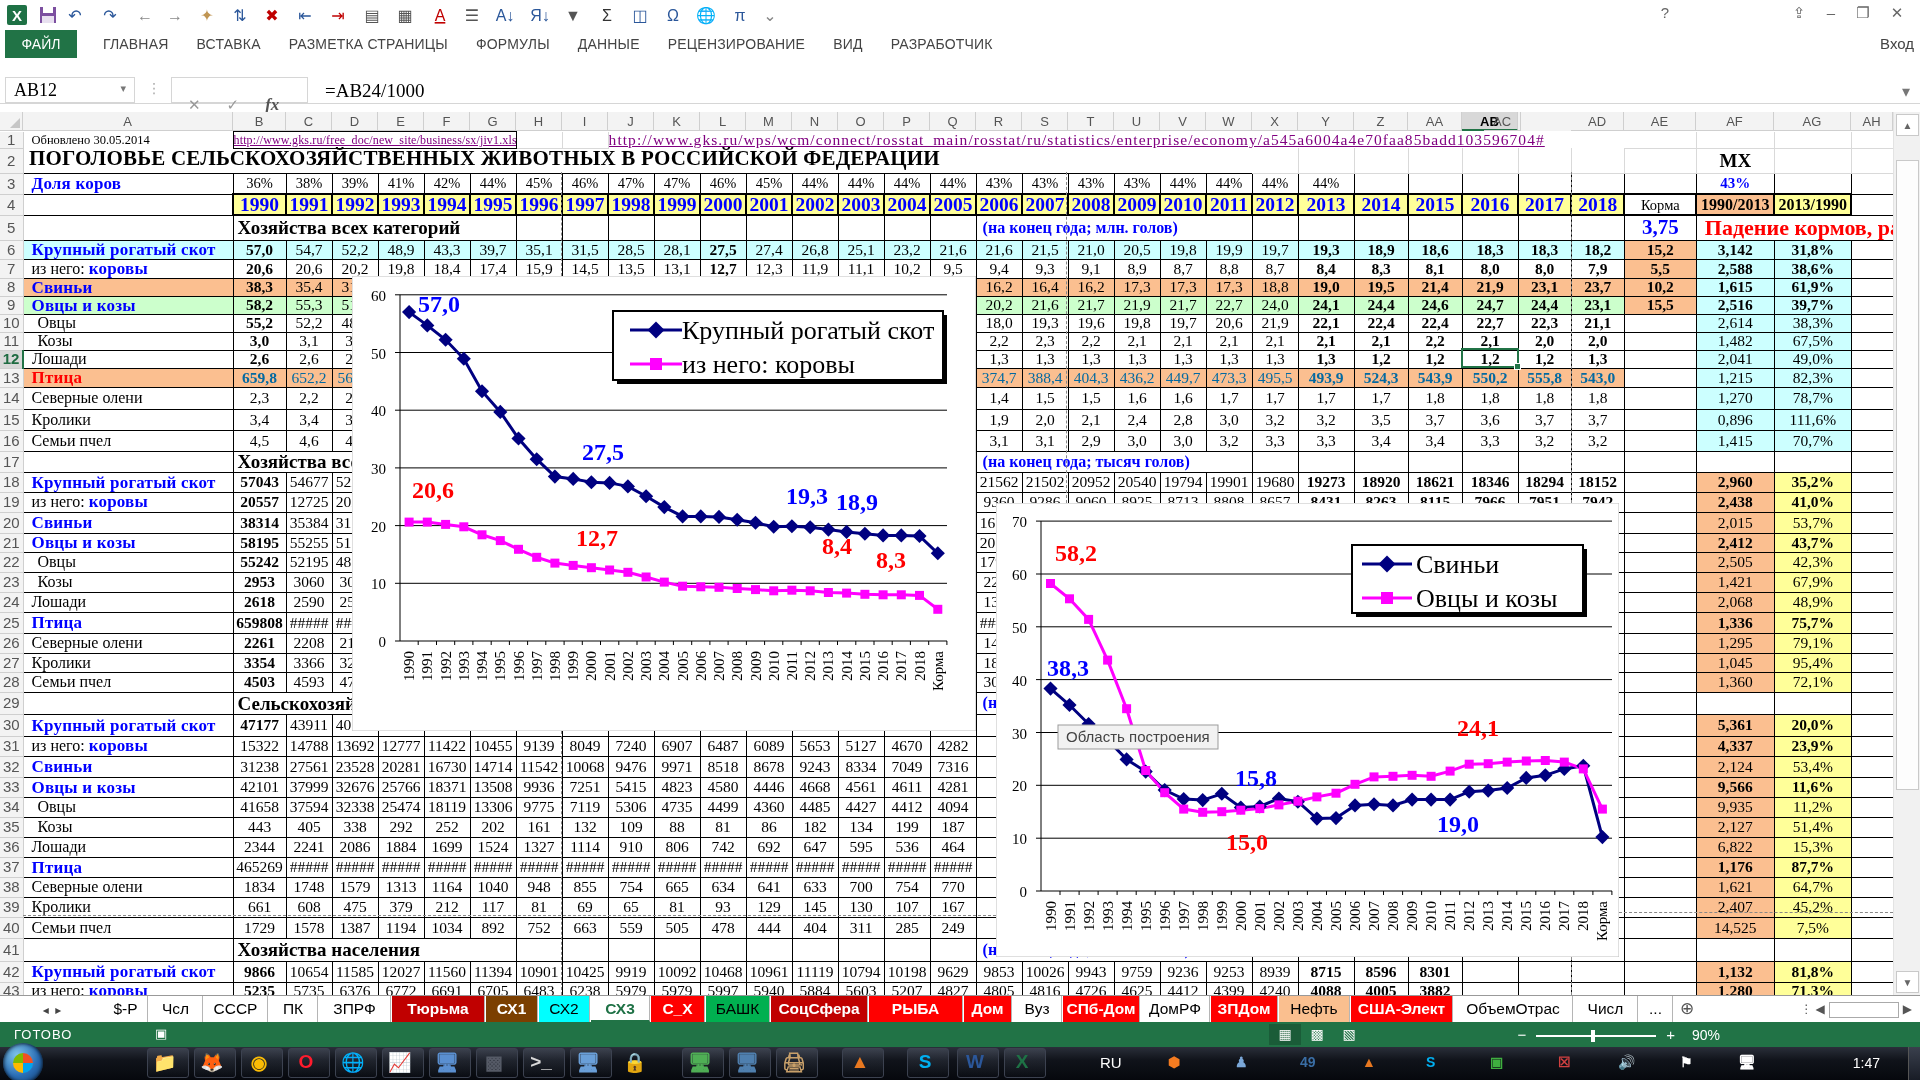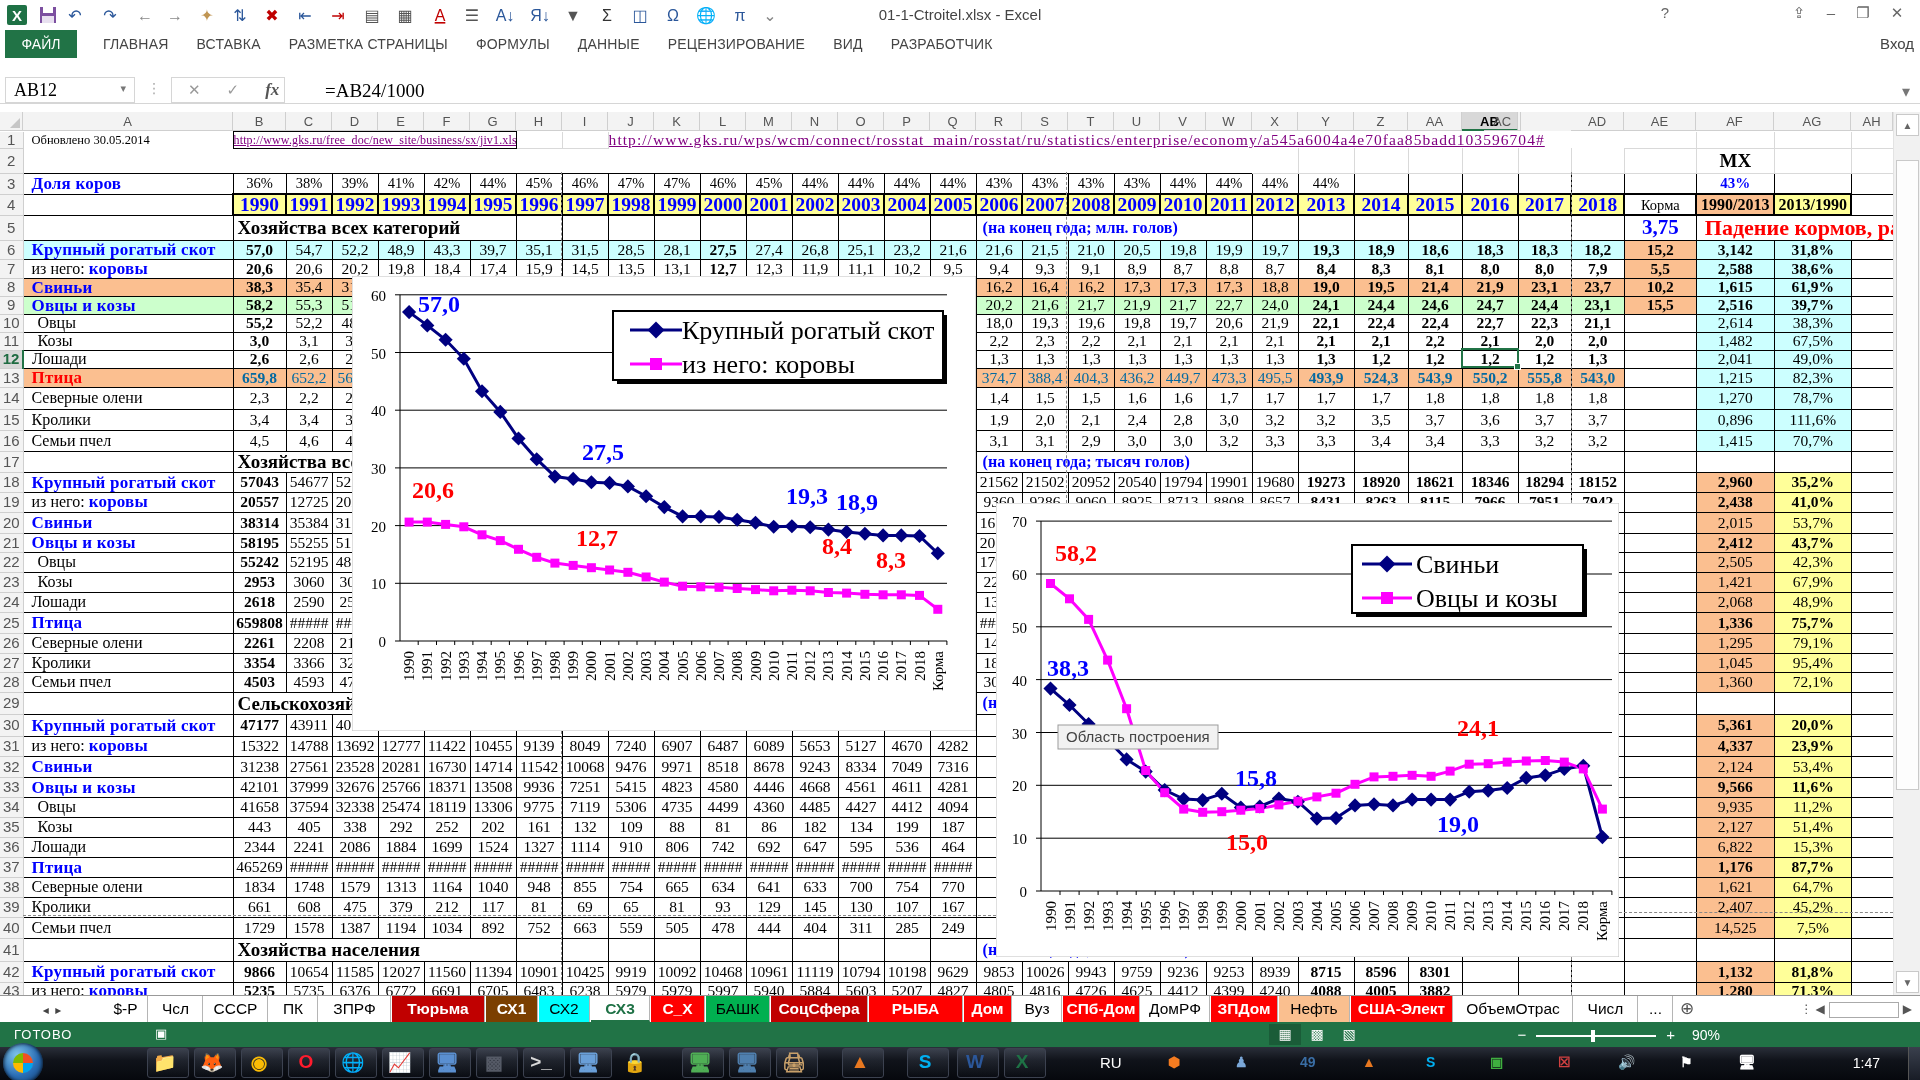--- a/index.html
+++ b/index.html
@@ -18,22 +18,22 @@
 #filetab { display:inline-block; vertical-align:top; width:72px; height:28px; background:#217346;
   color:#fff; text-align:center; line-height:28px; margin-left:5px; margin-right:8px; }
 .rtab { display:inline-block; vertical-align:top; line-height:28px; padding:0 14px; letter-spacing:.2px; }
 #vhod { position:absolute; right:6px; top:0; line-height:28px; font-size:15px; }
 #fbar { position:absolute; left:0; top:77px; width:1920px; height:27px; background:#fff;
   border-bottom:1px solid #d6d6d6; font-family:"Liberation Sans",sans-serif; }
 #namebox { position:absolute; left:5px; top:0; width:130px; height:26px; border:1px solid #d6d6d6;
   font-family:"Liberation Serif",serif; font-size:18px; padding:2px 0 0 8px; color:#000; }
 #nbarrow { position:absolute; right:8px; top:4px; font-size:11px; color:#777; }
 #fsep { position:absolute; left:147px; top:3px; color:#aaa; font-size:14px; }
-#fbtns { position:absolute; left:171px; top:0; width:114px; height:26px; border:1px solid #d6d6d6;
-  color:#999; font-size:15px; padding-top:2px; }
+#fbtns { position:absolute; left:171px; top:0; width:137px; height:26px; border:1px solid #d6d6d6;
+  color:#999; font-size:15px; padding-top:17px; }
 .fx1 { margin-left:16px; } .fx2 { margin-left:26px; }
 .fx3 { margin-left:26px; font-family:"Liberation Serif",serif; font-style:italic; font-weight:bold; color:#555; font-size:17px; }
 #ftext { position:absolute; left:325px; top:3px; font-family:"Liberation Serif",serif; font-size:19px; }
 #fchev { position:absolute; right:10px; top:5px; color:#777; }
 
 
 #colhdr { position:absolute; left:0; top:112px; width:1893px; height:19px; background:#f3f3f3; }
 .ch { position:absolute; top:0; height:19px; border-right:1px solid #cfcfcf; border-bottom:1px solid #cfcfcf;
   font-family:"Liberation Sans",sans-serif; font-size:13px; color:#555; text-align:center; line-height:19px; }
 .corner { left:0; width:23px; }
@@ -198,21 +198,20 @@
           <text x="505" y="21" font-size="16" fill="#2b579a" text-anchor="middle" font-family="Liberation Sans, sans-serif">А↓</text>
           <text x="540" y="21" font-size="16" fill="#2b579a" text-anchor="middle" font-family="Liberation Sans, sans-serif">Я↓</text>
           <text x="573" y="21" font-size="16" fill="#555555" text-anchor="middle" font-family="Liberation Sans, sans-serif">▼</text>
           <text x="607" y="21" font-size="16" fill="#333333" text-anchor="middle" font-family="Liberation Sans, sans-serif">Σ</text>
           <text x="640" y="21" font-size="16" fill="#2b579a" text-anchor="middle" font-family="Liberation Sans, sans-serif">◫</text>
           <text x="673" y="21" font-size="16" fill="#2b579a" text-anchor="middle" font-family="Liberation Sans, sans-serif">Ω</text>
           <text x="706" y="21" font-size="16" fill="#2b579a" text-anchor="middle" font-family="Liberation Sans, sans-serif">🌐</text>
           <text x="740" y="21" font-size="16" fill="#2b579a" text-anchor="middle" font-family="Liberation Sans, sans-serif">π</text>
           <text x="770" y="21" font-size="16" fill="#888888" text-anchor="middle" font-family="Liberation Sans, sans-serif">⌄</text>
         </svg></div>
-  <div id="title">01-1-Ctroitel.xlsx - Excel</div>
   <div id="winbtns">
     <span class="wb" style="position:absolute;right:240px;top:0">?</span>
     <span class="wb" style="position:absolute;right:106px;top:0">⇪</span>
     <span class="wb" style="position:absolute;right:74px;top:0">–</span>
     <span class="wb" style="position:absolute;right:42px;top:0">❐</span>
     <span class="wb" style="position:absolute;right:8px;top:0">✕</span>
   </div>
 </div>
 <div id="tabs">
   <div id="filetab">ФАЙЛ</div>
@@ -259,20 +258,21 @@
       <div class="ch" style="left:1354px;width:54px">Z</div>
       <div class="ch" style="left:1408px;width:54px">AA</div>
       <div class="ch chsel" style="left:1462px;width:56px">AB</div>
       <div class="ch" style="left:1484px;width:37px">AC</div>
       <div class="ch" style="left:1571px;width:53px">AD</div>
       <div class="ch" style="left:1624px;width:72px">AE</div>
       <div class="ch" style="left:1696px;width:78px">AF</div>
       <div class="ch" style="left:1774px;width:77px">AG</div>
       <div class="ch" style="left:1851px;width:42px">AH</div>
     </div>
+<div id="bigtitle">ПОГОЛОВЬЕ СЕЛЬСКОХОЗЯЙСТВЕННЫХ ЖИВОТНЫХ В РОССИЙСКОЙ ФЕДЕРАЦИИ</div>
 <div id="gridwrap">
       <table id="grid">
         <colgroup>
           <col style="width:23px">
           <col style="width:210px">
           <col style="width:53px">
           <col style="width:46px">
           <col style="width:46px">
           <col style="width:46px">
           <col style="width:46px">

